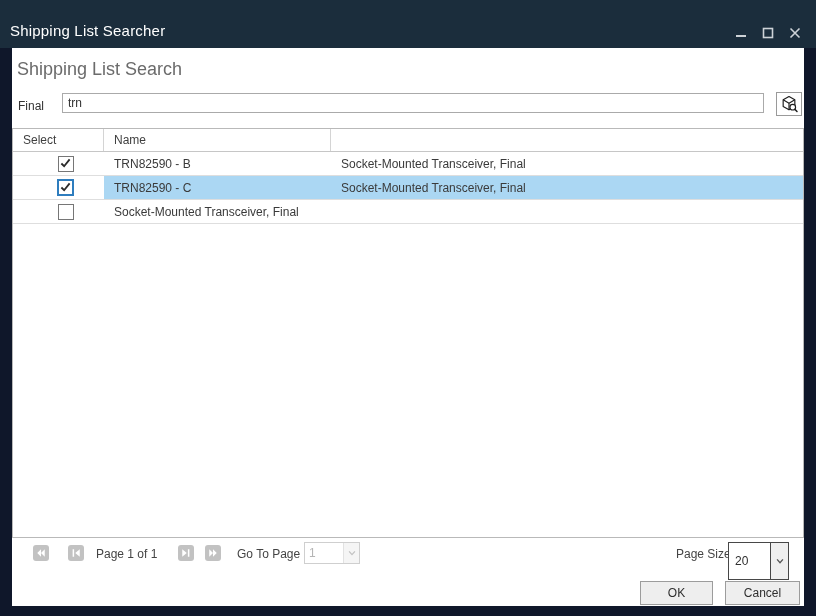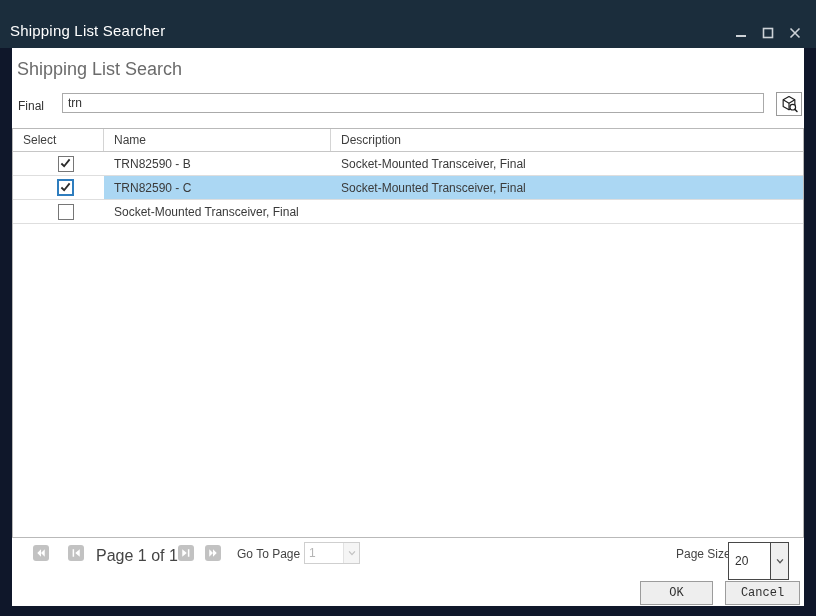--- a/index.html
+++ b/index.html
@@ -43,38 +43,38 @@
   .cb.checked svg{display:block;}
 
   
   .pager-btn{position:absolute;width:16px;height:16px;border:none;border-radius:3px;background:#c2c2c2;
     padding:0;display:flex;align-items:center;justify-content:center;cursor:pointer;}
   .pager-btn svg{display:block;}
   .pg-first{left:21px;top:497px;}
   .pg-prev{left:56px;top:497px;}
   .pg-next{left:166px;top:497px;}
   .pg-last{left:193px;top:497px;}
-  .pg-status{position:absolute;left:84px;top:499px;font-size:16px;color:#444444;}
+  .pg-status{position:absolute;left:84px;top:499px;font-size:12px;color:#444444;}
   .goto-label{position:absolute;left:225px;top:499px;font-size:12px;color:#444444;}
   .goto-combo{position:absolute;left:292px;top:494px;width:56px;height:22px;border:1px solid #cfcfcf;
     background:#ffffff;display:flex;box-sizing:border-box;}
   .goto-input{flex:1;border:none;outline:none;font-family:"Liberation Sans",sans-serif;font-size:12px;
     color:#b5b5b5;padding:0 4px;width:30px;background:#ffffff;}
   .goto-drop{width:17px;border:none;border-left:1px solid #e2e2e2;background:#f5f5f5;padding:0;
     display:flex;align-items:center;justify-content:center;cursor:pointer;}
   .ps-label{position:absolute;left:664px;top:499px;font-size:12px;color:#444444;}
   .ps-combo{position:absolute;left:716px;top:494px;width:61px;height:38px;border:1px solid #474747;
     background:#ffffff;display:flex;box-sizing:border-box;cursor:pointer;}
   .ps-value{flex:1;font-size:12px;color:#2f2f2f;display:flex;align-items:center;padding-left:6px;}
   .ps-drop{width:18px;border:none;border-left:1px solid #474747;background:#efefef;padding:0;
     display:flex;align-items:center;justify-content:center;cursor:pointer;}
 
   
   .btn{position:absolute;top:533px;height:24px;background:#eeeeee;border:1px solid #9c9c9c;
-    font-family:Liberation Mono, monospace;font-size:12px;color:#2f2f2f;cursor:pointer;padding:0;}
+    font-family:Liberation Sans, sans-serif;font-size:12px;color:#2f2f2f;cursor:pointer;padding:0;}
   .btn-ok{left:628px;width:73px;}
   .btn-cancel{left:713px;width:75px;}
 </style>
 </head>
 <body>
 
 <div class="window">
 
   <div class="titlebar">
     <span class="window-title">Shipping List Searcher</span>
@@ -112,21 +112,20 @@
         </g>
         <circle cx="16.5" cy="15.8" r="3.4" fill="#ffffff" stroke="#1e1e1e" stroke-width="1.4"></circle>
         <path d="M19 18.3 L21.6 21" stroke="#1e1e1e" stroke-width="1.8" stroke-linecap="round"></path>
       </svg>
     </button>
 
     <div class="grid">
       <div class="thead">
         <div class="th th-select">Select</div>
         <div class="th th-name">Name</div>
-        <div class="th th-desc">Description</div>
       </div>
 
       <div class="trow">
         <div class="td td-select">
           <span class="cb checked">
             <svg width="11" height="11" viewBox="0 0 12 12">
                 <path d="M1.5 6 L4.5 9 L10.5 1.5" fill="none" stroke="#2b2b2b" stroke-width="2"></path>
               </svg>
           </span>
         </div>

